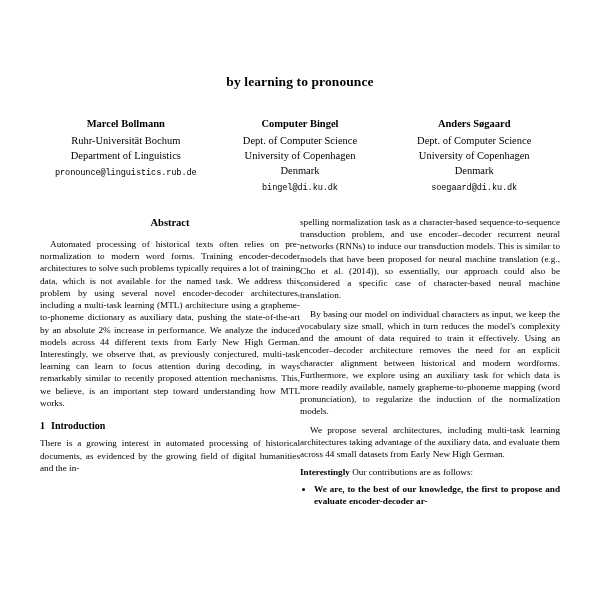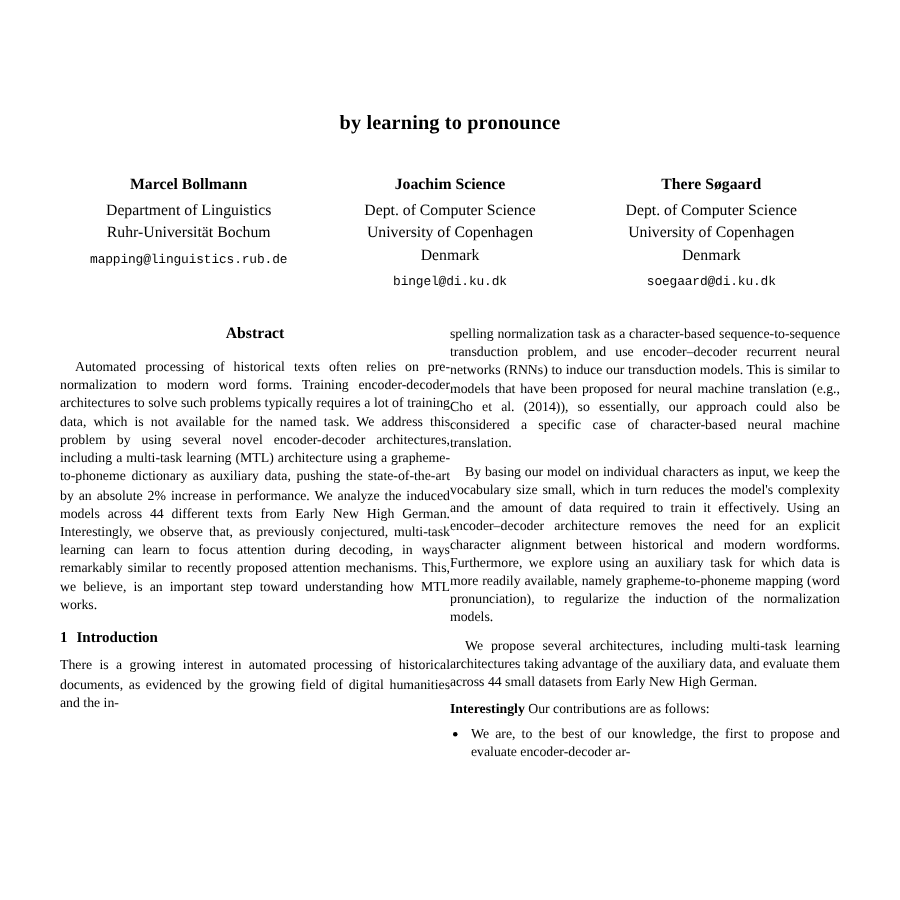--- a/index.html
+++ b/index.html
@@ -87,20 +87,21 @@
   }
   .contrib-line {
     margin: 4px 0 4px 0;
   }
   .contrib-lead {
     font-weight: bold;
   }
   ul.bullets {
     margin: 4px 0 0 0;
     padding-left: 14px;
+    font-weight: bold;
   }
   ul.bullets li {
     margin: 0 0 3px 0;
     text-align: justify;
   }
 </style>
 </head>
 <body>
 
 <div class="page">
@@ -108,33 +109,33 @@
   <div class="title-block">
     <div class="title">
       <br>
       <span>by learning to pronounce</span>
     </div>
   </div>
 
   <div class="authors">
     <div class="author-col">
       <div class="author-name">Marcel Bollmann</div>
+      <div>Ruhr-Universität Bochum</div>
       <div>Department of Linguistics</div>
-      <div>Ruhr-Universität Bochum</div>
-      <div class="author-email">mapping@linguistics.rub.de</div>
+      <div class="author-email">pronounce@linguistics.rub.de</div>
     </div>
     <div class="author-col">
-      <div class="author-name">Joachim Science</div>
+      <div class="author-name">Computer Bingel</div>
       <div>Dept. of Computer Science</div>
       <div>University of Copenhagen</div>
       <div>Denmark</div>
       <div class="author-email">bingel@di.ku.dk</div>
     </div>
     <div class="author-col">
-      <div class="author-name">There Søgaard</div>
+      <div class="author-name">Anders Søgaard</div>
       <div>Dept. of Computer Science</div>
       <div>University of Copenhagen</div>
       <div>Denmark</div>
       <div class="author-email">soegaard@di.ku.dk</div>
     </div>
   </div>
 
   <div class="columns">
 
     <div class="col">

